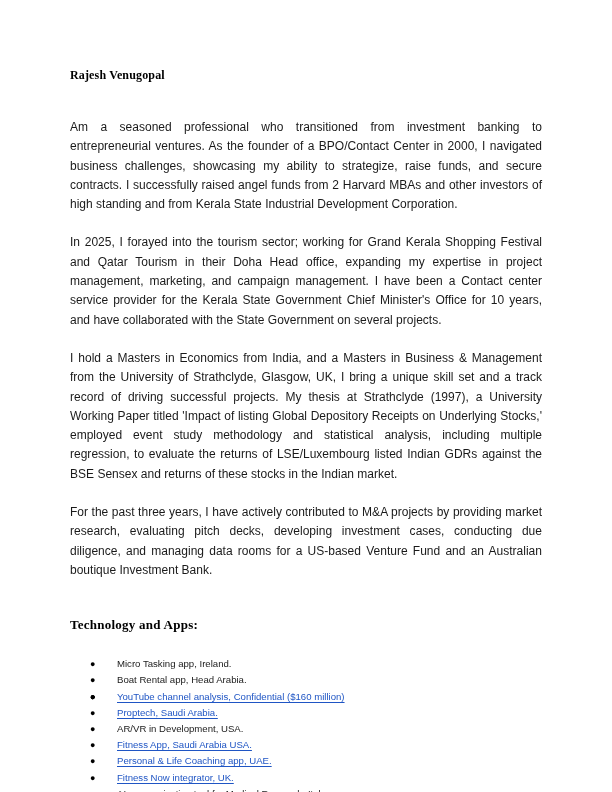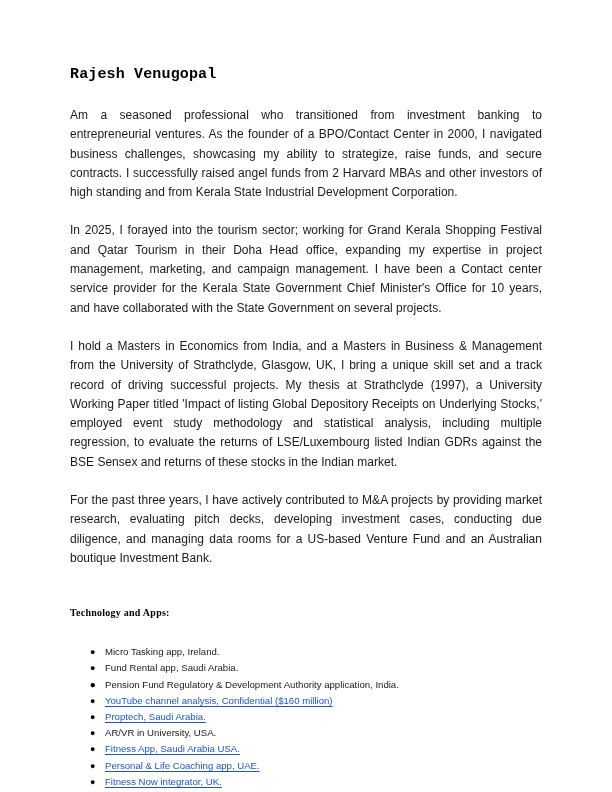--- a/index.html
+++ b/index.html
@@ -20,44 +20,44 @@
     overflow: hidden;
     box-sizing: border-box;
   }
   .content {
     position: absolute;
     left: 70px;
     top: 68px;
     width: 472px;
   }
   .doc-title {
-    font-family: Liberation Mono, monospace;
+    font-family: Liberation Serif, serif;
     font-weight: bold;
-    font-size: 15px;
+    font-size: 12px;
     color: #000000;
     letter-spacing: 0.15px;
     line-height: 14px;
-    margin: 0 0 0 0;
+    margin: 0 0 12px 0;
   }
   .para {
     font-family: "Liberation Sans", sans-serif;
     font-size: 12px;
     color: #1a1a1a;
     line-height: 19.3px;
     text-align: justify;
     text-justify: inter-word;
     margin: 0;
     letter-spacing: 0.01px;
   }
   .spacer-para { height: 19px; }
   .spacer-title { height: 24px; }
   .section-head {
     font-family: "Liberation Serif", serif;
     font-weight: bold;
-    font-size: 10px;
+    font-size: 13px;
     color: #000000;
     line-height: 14px;
     letter-spacing: 0.25px;
     margin: 0;
   }
   .bullet-list {
     list-style: none;
     margin: 0;
     padding: 0;
   }
@@ -75,20 +75,21 @@
     left: 20px;
     top: 0;
     width: 8px;
     text-align: left;
     font-size: 9px;
     line-height: 16.2px;
     color: #000000;
   }
   .bullet-item .bullet-text {
     display: inline;
+    margin-left: 12px;
   }
   .bullet-item.is-link .bullet-text {
     color: #1f55c4;
     text-decoration: underline;
     text-decoration-color: #1f55c4;
     text-underline-offset: 1.5px;
     cursor: pointer;
   }
 </style>
 </head>
@@ -114,27 +115,27 @@
     <div class="spacer-para"></div>
 
     <div class="spacer-para"></div>
 
     <div class="section-head">Technology and Apps:</div>
 
     <div class="spacer-title"></div>
 
     <ul class="bullet-list" id="bullet-list">
         <li class="bullet-item"><span class="bullet-dot">●</span><span class="bullet-text">Micro Tasking app, Ireland.</span></li>
-        <li class="bullet-item"><span class="bullet-dot">●</span><span class="bullet-text">Fund Rental app, Saudi Arabia.</span></li>
+        <li class="bullet-item"><span class="bullet-dot">●</span><span class="bullet-text">Boat Rental app, Head Arabia.</span></li>
         <li class="bullet-item"><span class="bullet-dot">●</span></li>
         <li class="bullet-item is-link"><span class="bullet-dot">●</span></li>
-        <li class="bullet-item"><span class="bullet-dot">●</span><span class="bullet-text">Pension Fund Regulatory &amp; Development Authority application, India.</span></li>
+        <li class="bullet-item"><span class="bullet-dot">●</span></li>
         <li class="bullet-item is-link"><span class="bullet-dot">●</span><span class="bullet-text">YouTube channel analysis, Confidential ($160 million)</span></li>
         <li class="bullet-item is-link"><span class="bullet-dot">●</span><span class="bullet-text">Proptech, Saudi Arabia.</span></li>
-        <li class="bullet-item"><span class="bullet-dot">●</span><span class="bullet-text">AR/VR in University, USA.</span></li>
+        <li class="bullet-item"><span class="bullet-dot">●</span><span class="bullet-text">AR/VR in Development, USA.</span></li>
         <li class="bullet-item is-link"><span class="bullet-dot">●</span><span class="bullet-text">Fitness App, Saudi Arabia USA.</span></li>
         <li class="bullet-item is-link"><span class="bullet-dot">●</span><span class="bullet-text">Personal &amp; Life Coaching app, UAE.</span></li>
         <li class="bullet-item is-link"><span class="bullet-dot">●</span><span class="bullet-text">Fitness Now integrator, UK.</span></li>
         <li class="bullet-item"><span class="bullet-dot">●</span><span class="bullet-text">AI summarization tool for Medical Research, Italy.</span></li>
       </ul>
 
   </div>
 </div>
 
 </body></html>

